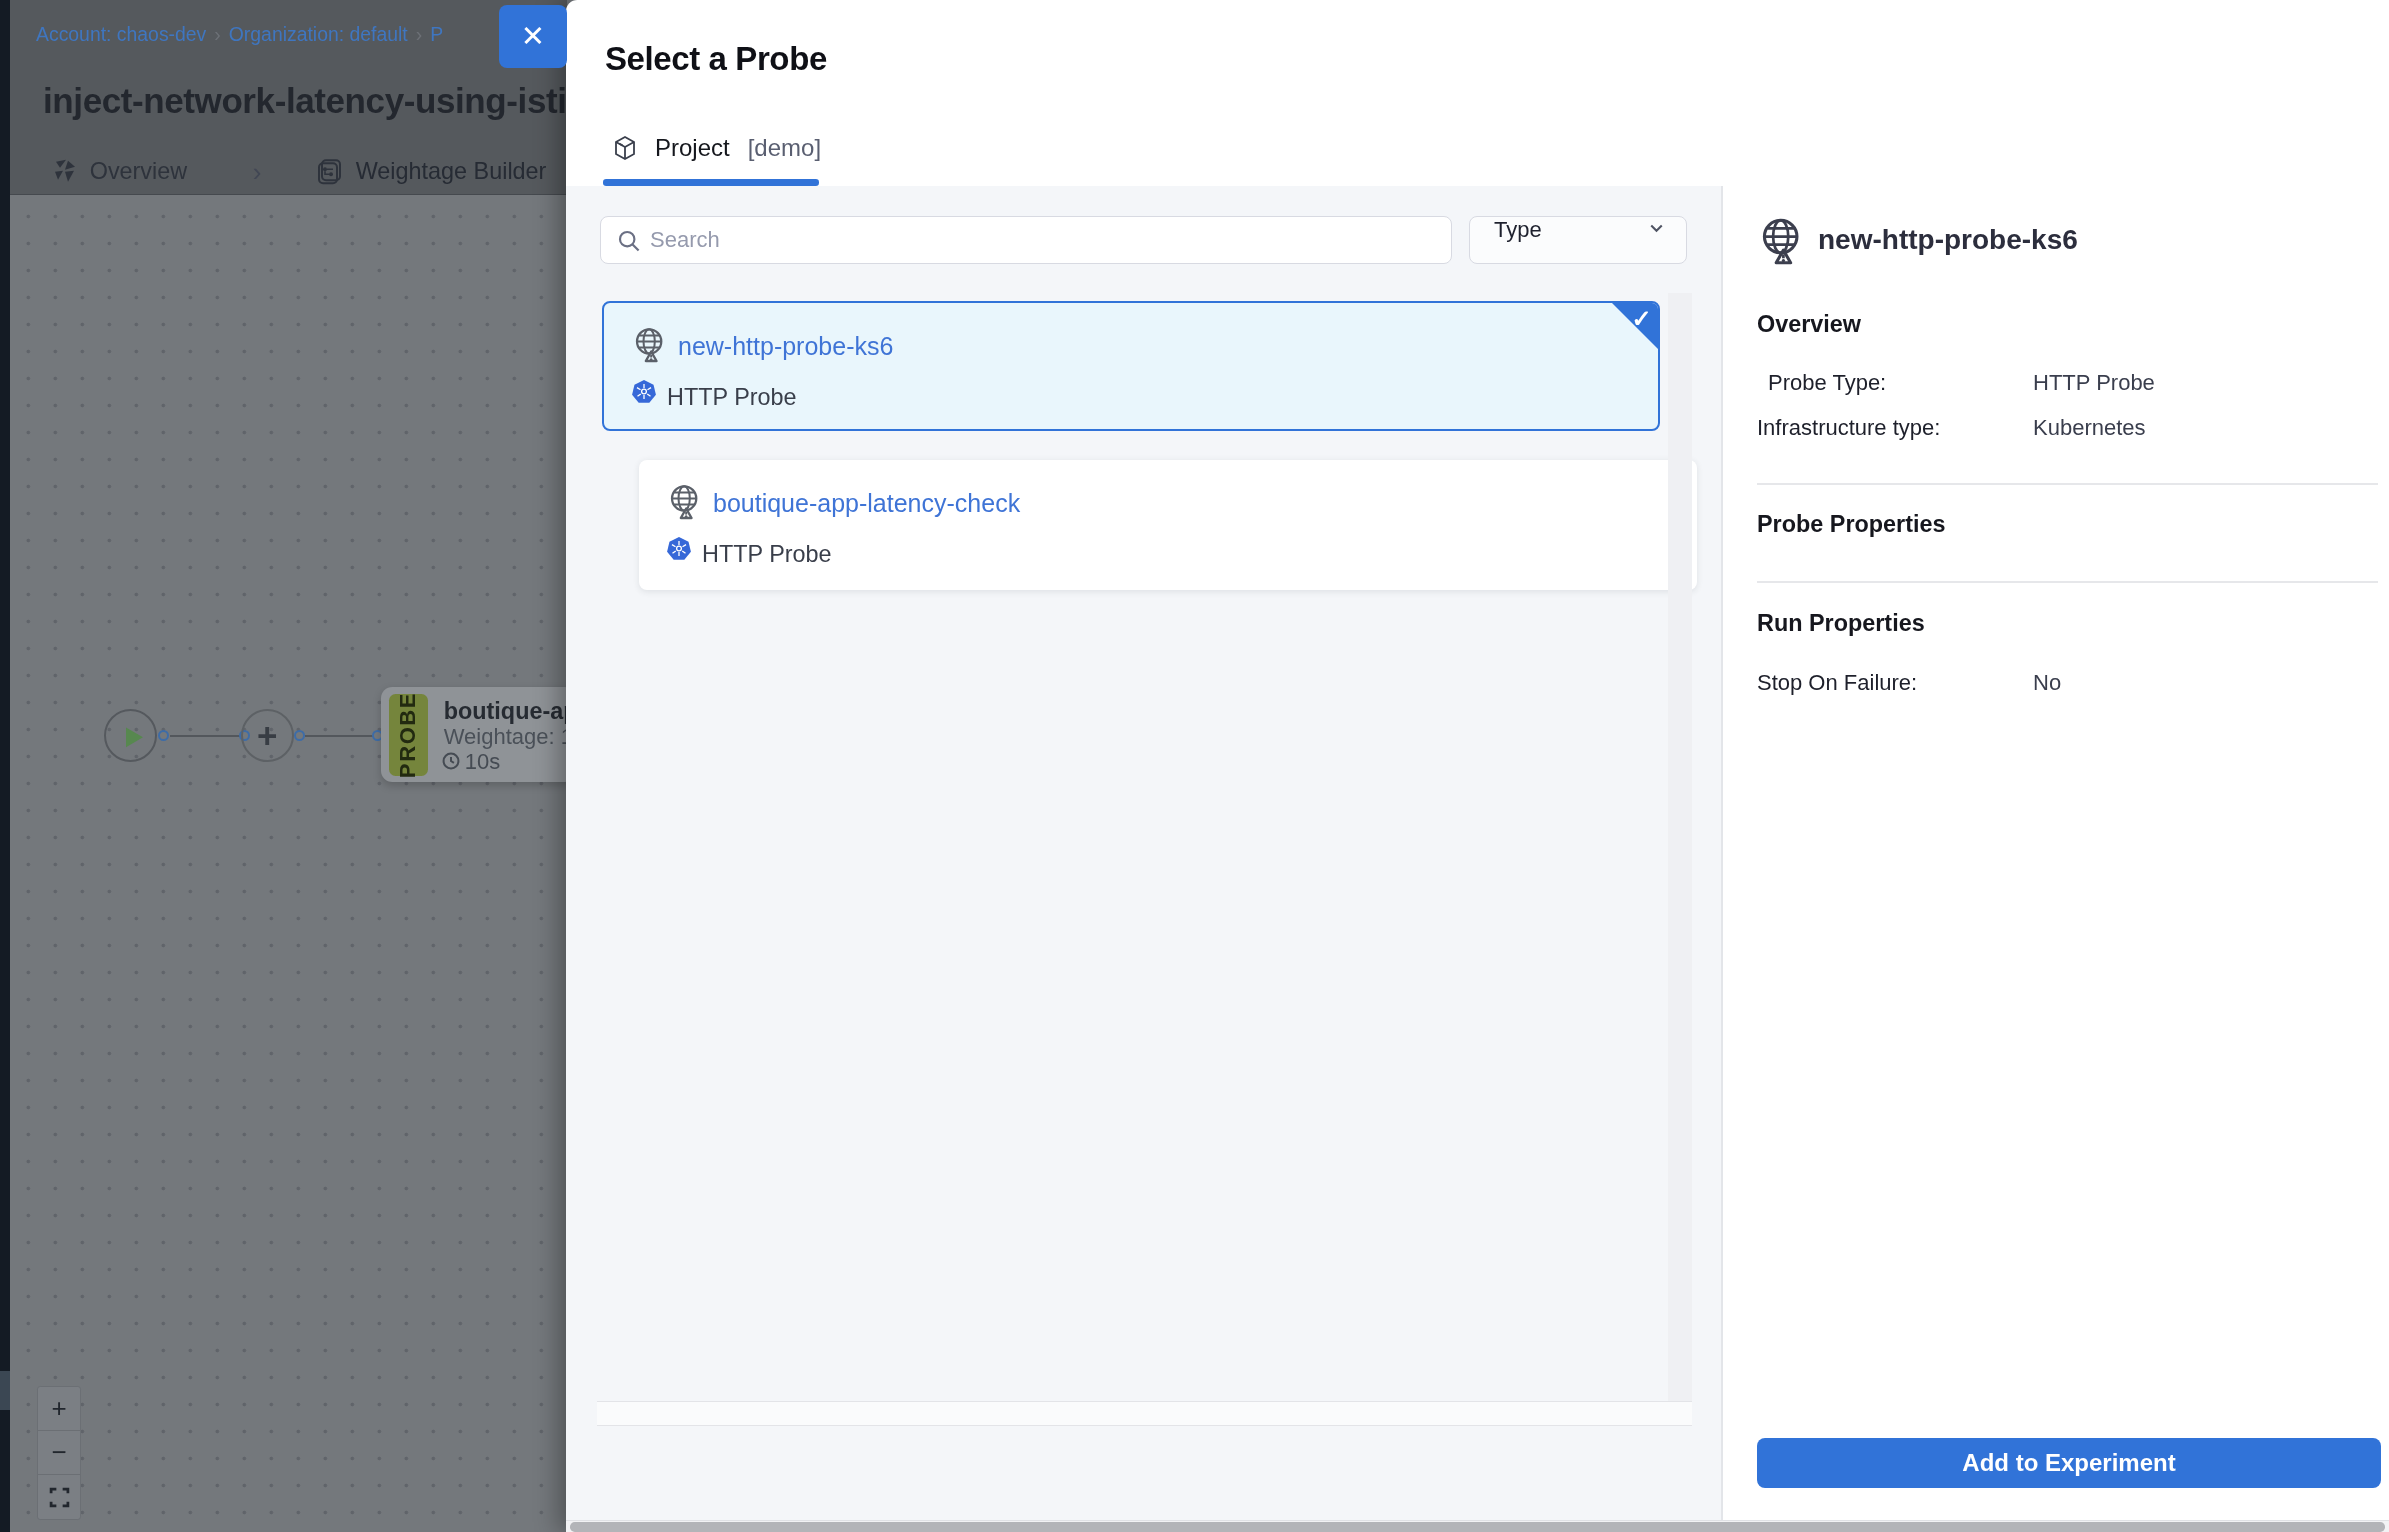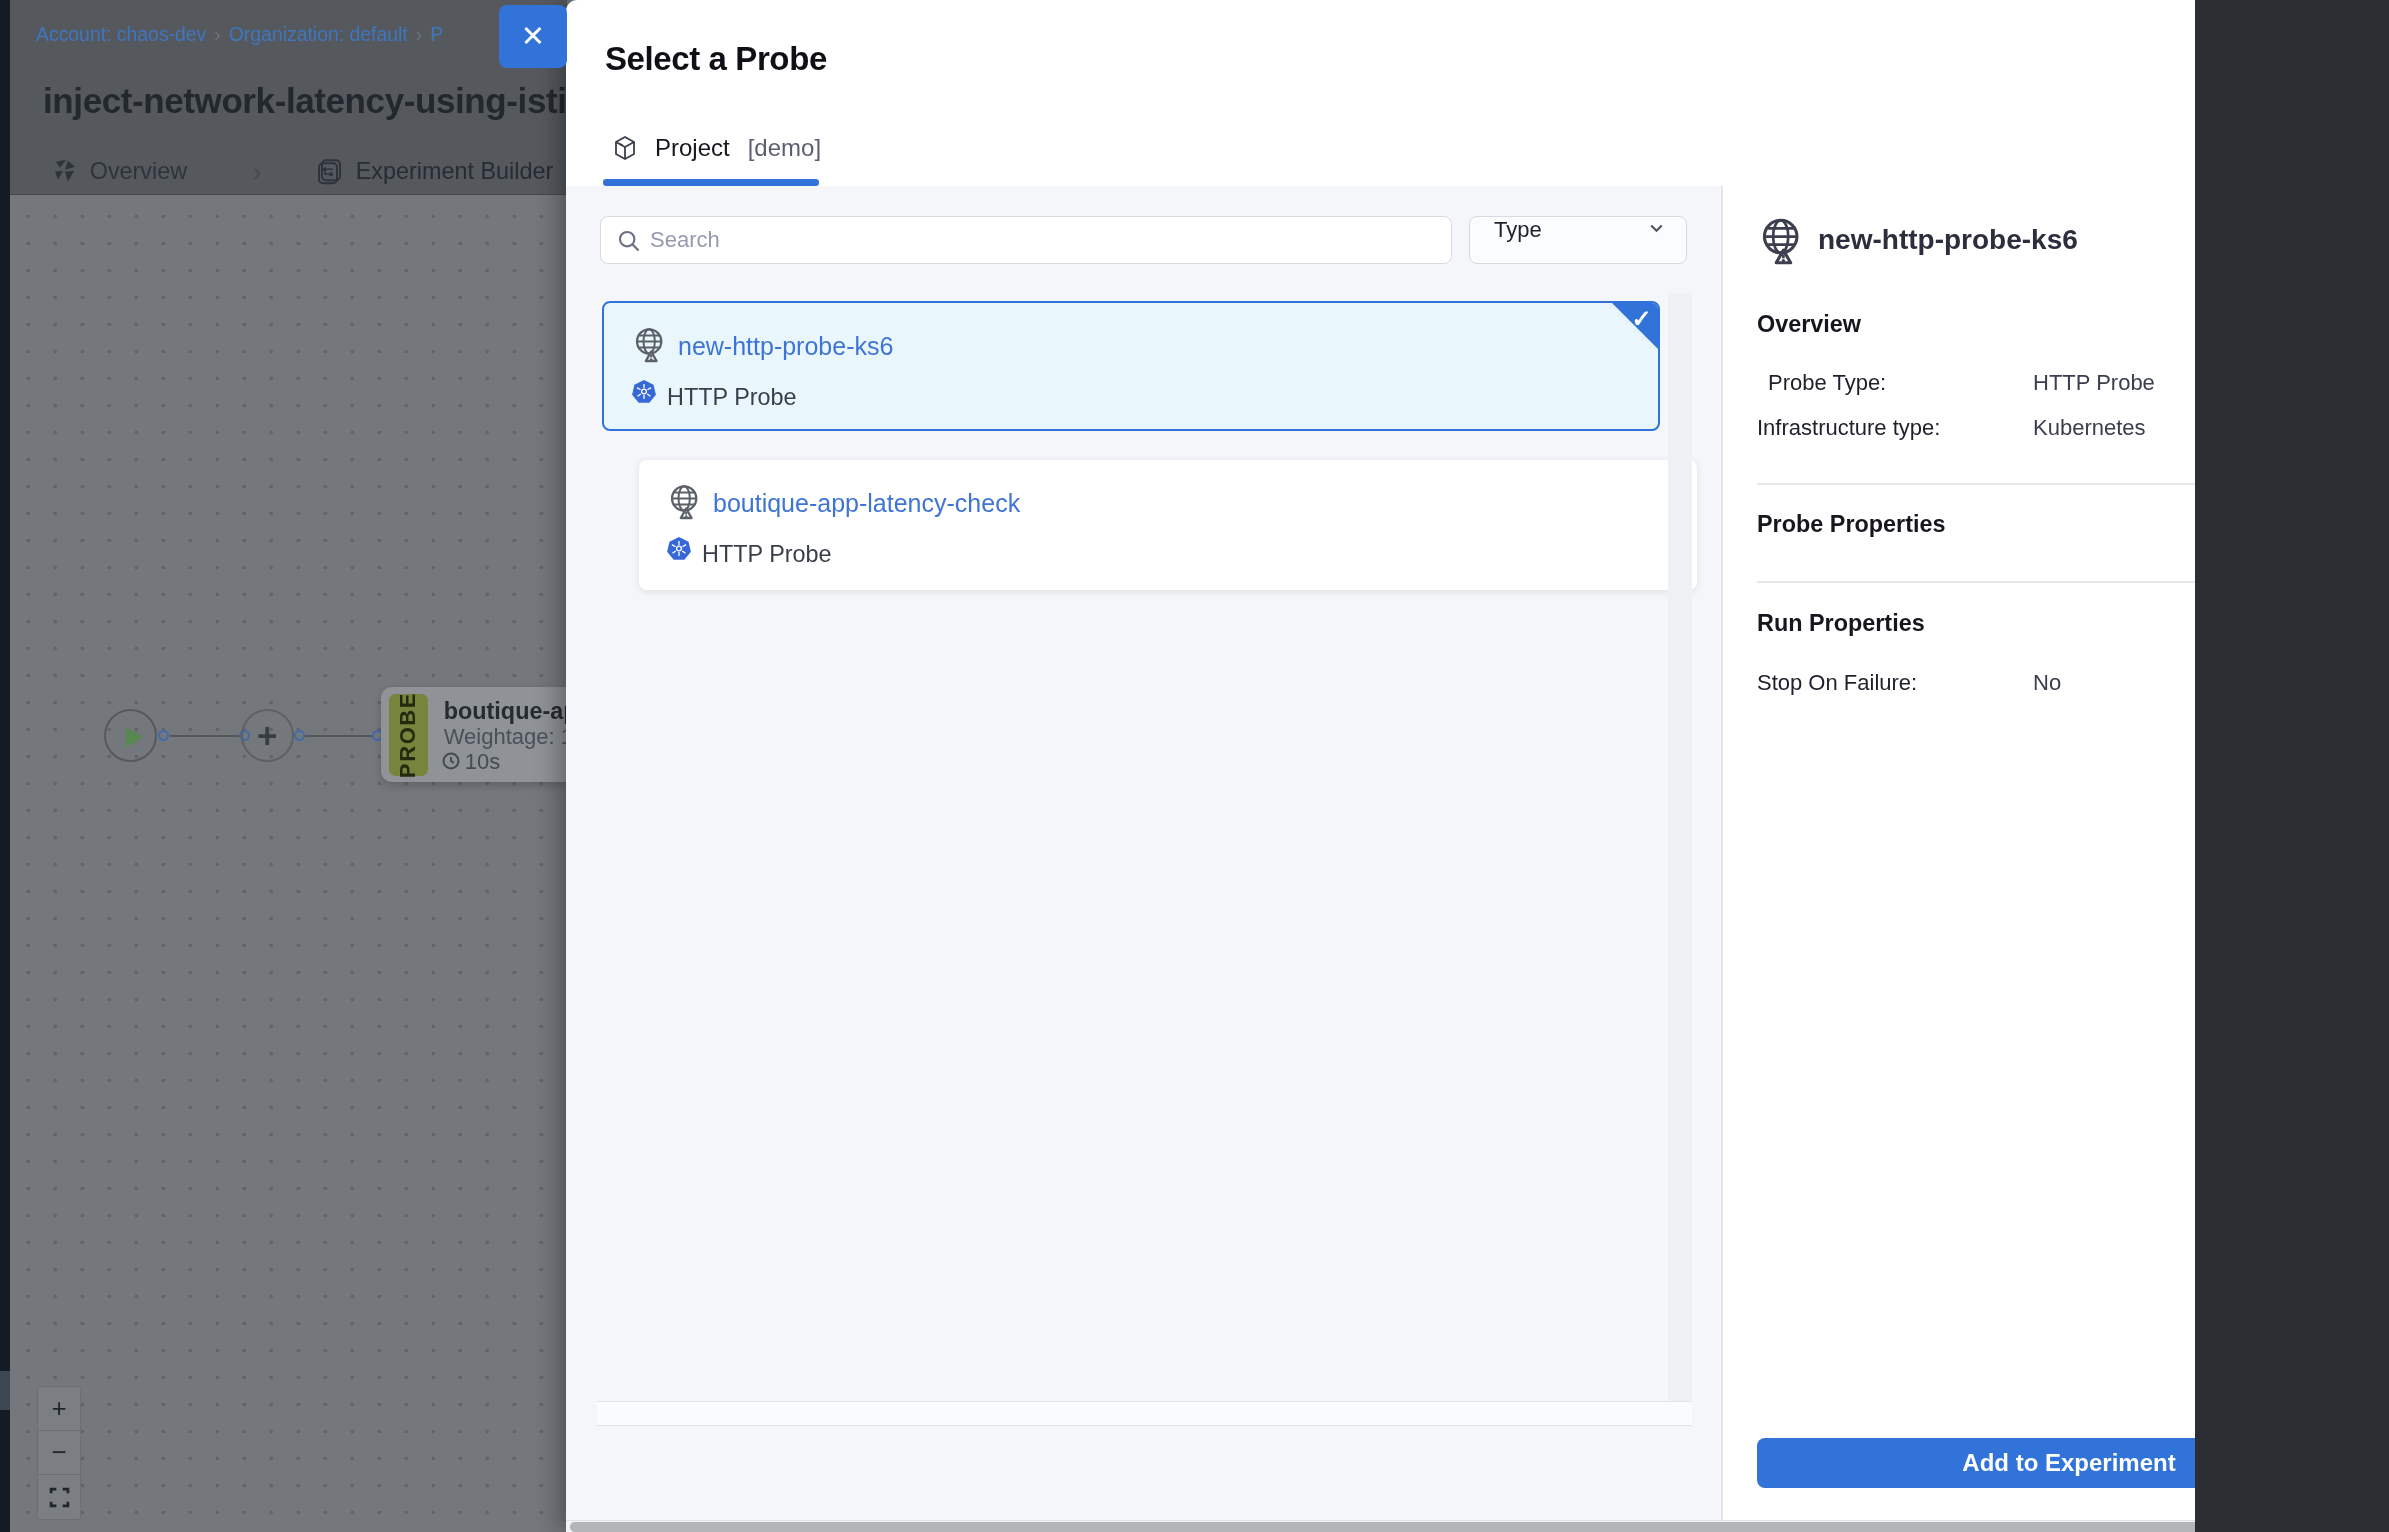--- a/index.html
+++ b/index.html
@@ -1,17 +1,17 @@
 <!DOCTYPE html>
 <html style="font-size:13px"><head>
 <meta charset="utf-8">
 <style>
   html,body{margin:0;padding:0;background:#2b2f34;}
   *{box-sizing:border-box;font-family:"Liberation Sans", sans-serif;}
-  .stage{position:relative;width:2195px;height:1533px;overflow:hidden;background:#74787c;}
+  .stage{position:relative;width:2389px;height:1533px;overflow:hidden;background:#74787c;}
   .abs{position:absolute;}
 
   
   .left-strip{left:0;top:0;width:9.7px;height:1533px;background:#141b24;}
   .left-strip-notch{left:0;top:1371px;width:9.7px;height:39px;background:#3b4753;}
   .underlay-header{left:9.7px;top:0;width:557px;height:195px;background:#55595d;border-bottom:1.6px solid #45494e;}
   .breadcrumb{left:36px;top:22.6px;width:516px;font-size:19.4px;color:#3f76c0;white-space:nowrap;overflow:hidden;}
   .breadcrumb .sep{color:#6d7177;margin:0 8px;font-size:19.4px;}
   .page-title{left:43px;top:81px;width:523px;font-size:35px;font-weight:bold;color:#23272e;white-space:nowrap;overflow:hidden;letter-spacing:-0.4px;}
   .tabrow{left:9.7px;top:150px;width:557px;height:44px;}
@@ -114,21 +114,21 @@
     <div class="abs" style="left:307px;top:8px;display:flex;align-items:center;gap:13px;">
       <span>
         <svg width="26" height="27.4" viewBox="0 0 26 27">
           <rect x="5" y="2" width="18" height="20" rx="4" fill="none" stroke="#2e333c" stroke-width="2"></rect>
           <rect x="2" y="5" width="18" height="20" rx="4" fill="none" stroke="#2e333c" stroke-width="2"></rect>
           <circle cx="8" cy="11" r="2" fill="#2e333c"></circle>
           <circle cx="14" cy="16" r="2" fill="#2e333c"></circle>
           <path d="M10 11 H16 M8 13 V16 H12" stroke="#2e333c" stroke-width="1.6" fill="none"></path>
         </svg>
       </span>
-      <span class="tab-label" style="color:#262b34;">Experiment Builder</span>
+      <span class="tab-label" style="color:#262b34;">Weightage Builder</span>
     </div>
     <div class="abs tab-underline"></div>
   </div>
 
   <div class="abs canvas">
 
     <div class="abs node-circle" style="left:94px;top:514px;width:53px;height:53px;">
       <svg width="21" height="22.6" viewBox="0 0 14 16" style="margin:15.3px 0 0 18px">
         <path d="M1 1 L13 8 L1 15 Z" fill="#57884f"></path>
       </svg>

